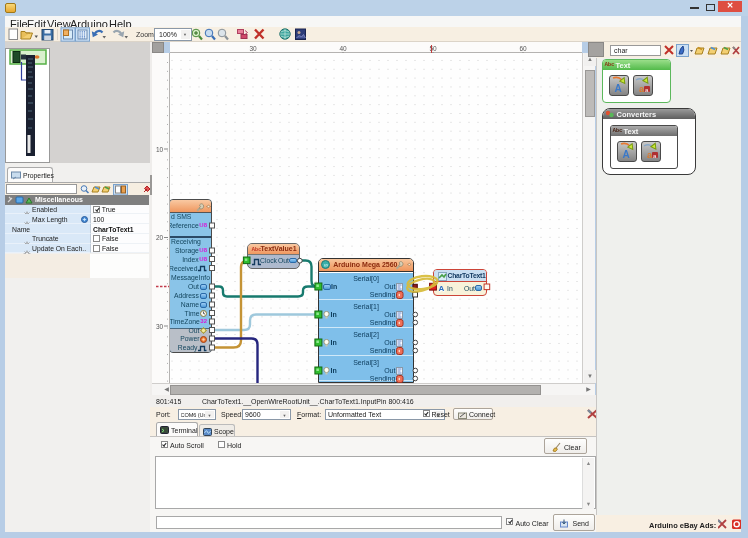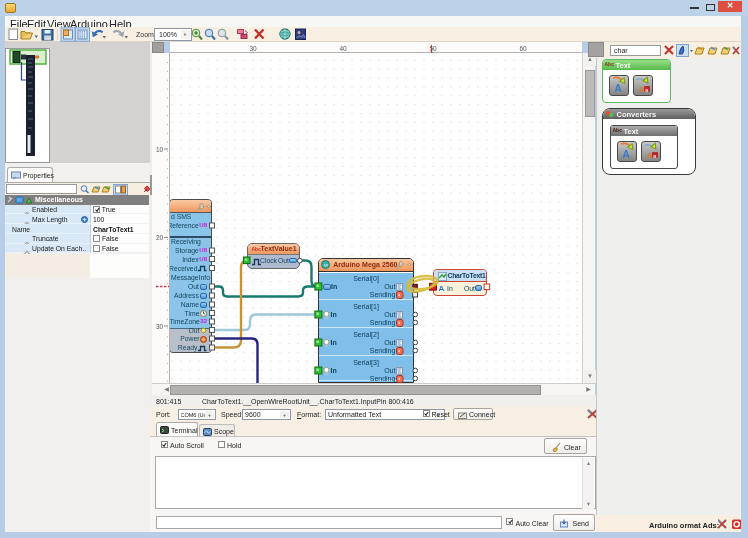--- a/index.html
+++ b/index.html
@@ -630,21 +630,21 @@
             <path d="M12,1 l3,5 -5.5,0 z" fill="#C8E838" stroke="#7A9A10" transform="rotate(25 12 4)"></path>
             <text x="5" y="16" font-size="9" font-weight="bold" fill="#E07828" font-family="Liberation Sans">a</text>
             <rect x="10" y="10" width="6" height="6" rx="1" fill="#B03030"></rect>
             <text x="11" y="15.5" font-size="6" fill="#fff" font-family="Liberation Sans">a</text>
           </svg>
         </div>
    </div>
   </div>
  </div>
  <div id="adstrip">
-  <span class="abs" style="left:53px;top:6px;font-size:7.5px;font-weight:bold;color:#222">Arduino ormat Ads:</span>
+  <span class="abs" style="left:53px;top:6px;font-size:7.5px;font-weight:bold;color:#222">Arduino eBay Ads:</span>
   <svg class="abs" style="left:122px;top:4px" width="24" height="11">
    <path d="M0,1 l8,8 M8,1 l-8,8" stroke="#B04040" stroke-width="1.8"></path>
       <path d="M0,1 l2.5,2.5" stroke="#7A8A9A" stroke-width="2.2"></path>
    <rect x="14" y="0.5" width="9.5" height="9.5" rx="1.5" fill="#D93025"></rect>
       <circle cx="18.7" cy="5.2" r="2.6" fill="none" stroke="#fff" stroke-width="1.4"></circle>
   </svg>
  </div>
  <div id="bleft"></div>
 <div id="bright"></div>
 <div id="bbottom"></div>

